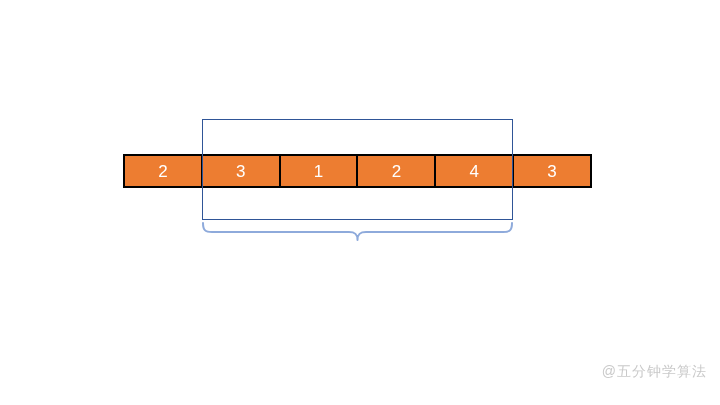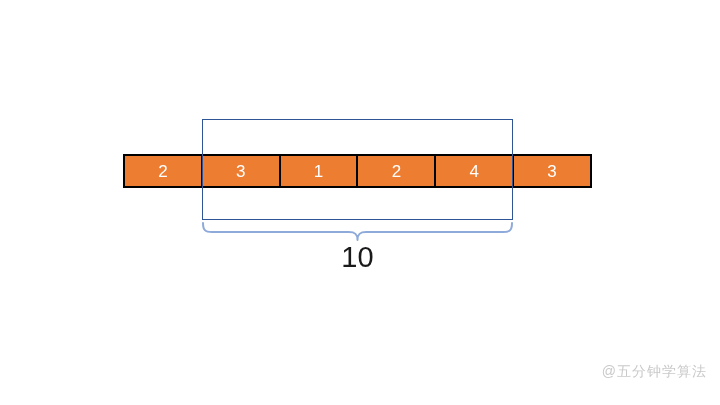--- a/index.html
+++ b/index.html
@@ -105,17 +105,16 @@
     <div class="array-cell">1</div>
     <div class="array-cell">2</div>
     <div class="array-cell">4</div>
     <div class="array-cell">3</div>
   </div>
 
   <svg class="brace-svg" viewBox="0 0 315 24" xmlns="http://www.w3.org/2000/svg" aria-hidden="true">
     <path class="brace-path" d="M 3 2 C 3 9 5 11 12 11 L 149 11 C 155 11 157.5 13 157.5 19 C 157.5 13 160 11 166 11 L 303 11 C 310 11 312 9 312 2"></path>
   </svg>
 
-  <div class="sum-label">10</div>
 
   <div class="watermark">@五分钟学算法</div>
 
 </div>
 
 </body></html>

